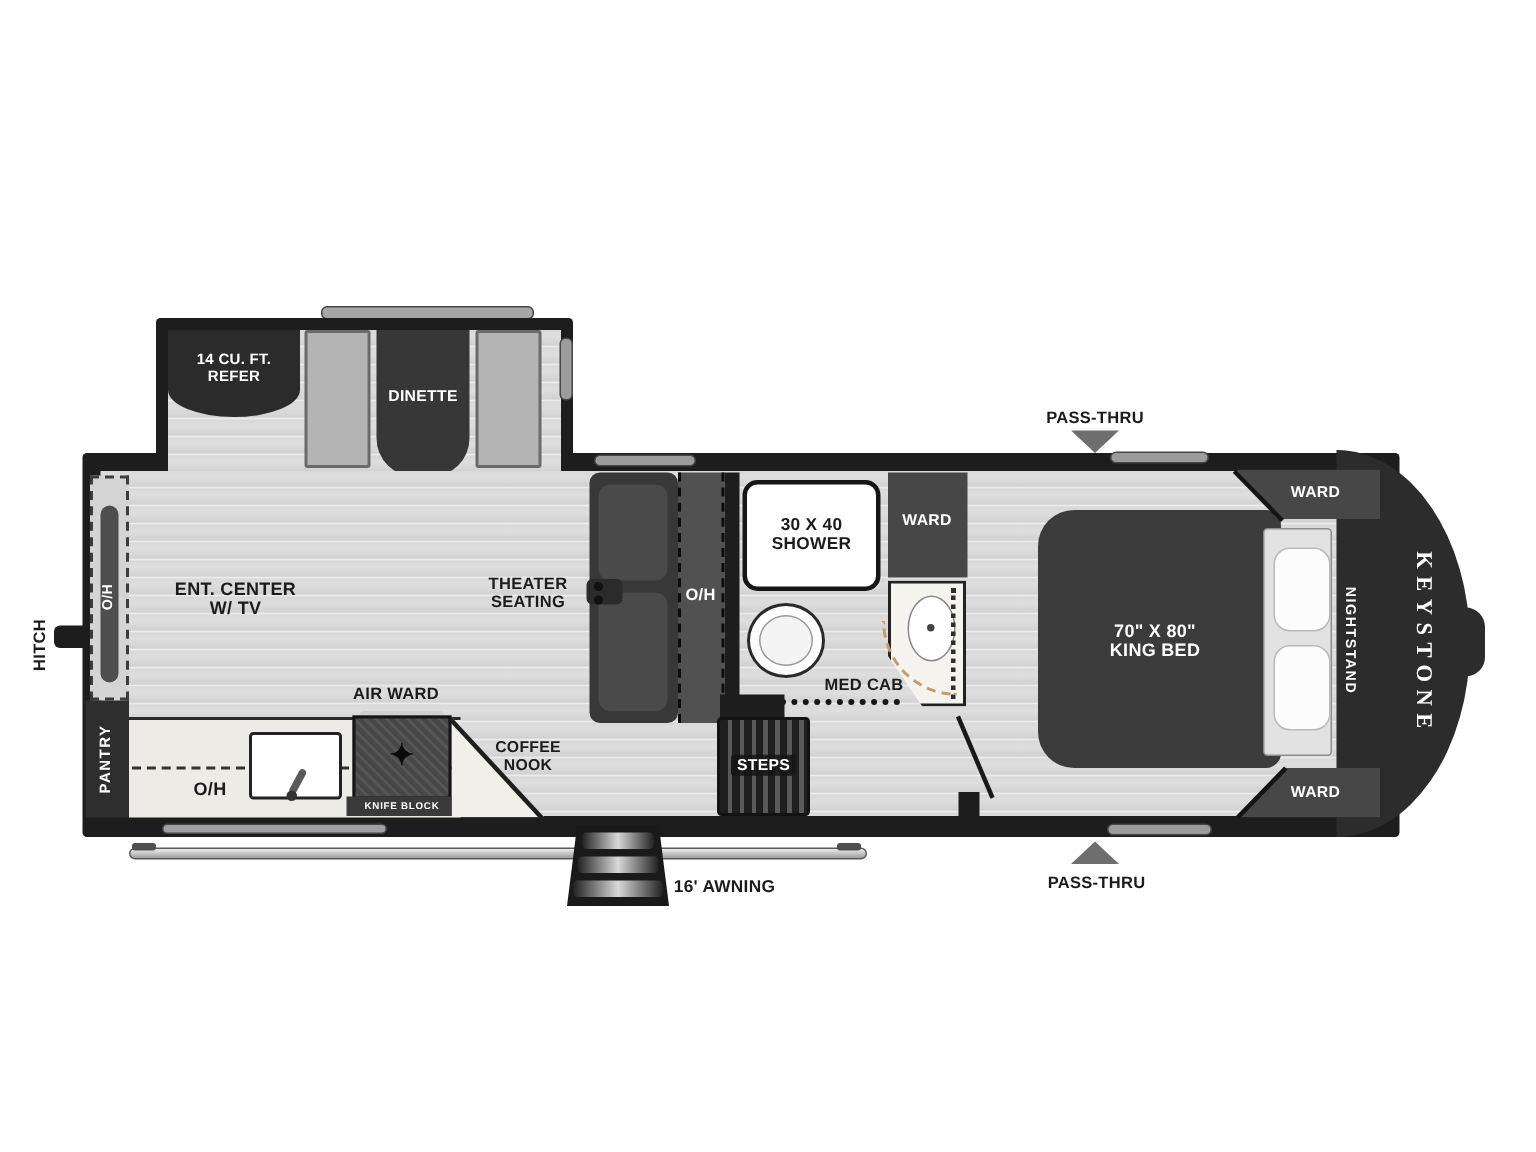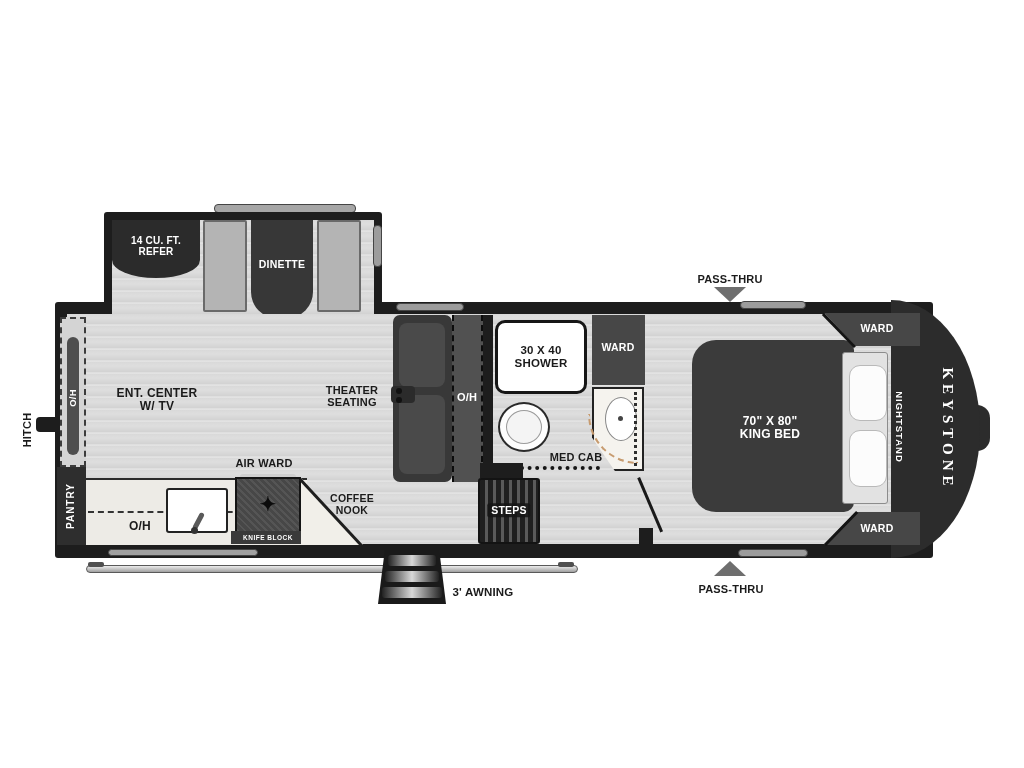--- a/index.html
+++ b/index.html
@@ -132,21 +132,21 @@
   <div class="abs" style="left:824px;top:313px;width:96px;height:33px;background:#474747;clip-path:polygon(0 0,100% 0,100% 100%,33% 100%);"></div>
   <div class="abs" style="left:824px;top:313px;width:46px;height:3px;background:#141414;transform-origin:0 0;transform:rotate(45.8deg);"></div>
   <div class="lbl w" style="left:877px;top:329px;font-size:10.5px;">WARD</div>
   <div class="abs" style="left:824px;top:512px;width:96px;height:33px;background:#474747;clip-path:polygon(33% 0,100% 0,100% 100%,0 100%);"></div>
   <div class="abs" style="left:824px;top:544px;width:46px;height:3px;background:#141414;transform-origin:0 0;transform:rotate(-45.8deg);"></div>
   <div class="lbl w" style="left:877px;top:529px;font-size:10.5px;">WARD</div>
 
   <div class="abs" style="left:86px;top:565px;width:492px;height:8px;background:linear-gradient(180deg,#ececec,#9f9f9f);border:1.5px solid #595959;border-radius:5px;"></div>
   <div class="abs" style="left:88px;top:562px;width:16px;height:5px;background:#4f4f4f;border-radius:2px;"></div>
   <div class="abs" style="left:558px;top:562px;width:16px;height:5px;background:#4f4f4f;border-radius:2px;"></div>
-  <div class="lbl" style="left:483px;top:592px;font-size:11.5px;">3' AWNING</div>
+  <div class="lbl" style="left:483px;top:592px;font-size:11.5px;">16' AWNING</div>
 
   <div class="abs" style="left:378px;top:550px;width:68px;height:54px;background:#1a1a1a;clip-path:polygon(10% 0,90% 0,100% 100%,0 100%);">
     <div class="abs" style="left:10px;top:5px;width:48px;height:11px;background:linear-gradient(90deg,#222,#d8d8d8 50%,#222);border-radius:3px;"></div>
     <div class="abs" style="left:7px;top:21px;width:54px;height:11px;background:linear-gradient(90deg,#222,#d8d8d8 50%,#222);border-radius:3px;"></div>
     <div class="abs" style="left:4px;top:37px;width:60px;height:11px;background:linear-gradient(90deg,#222,#d8d8d8 50%,#222);border-radius:3px;"></div>
   </div>
 
   <div class="abs tri-up" style="left:714px;top:561px;"></div>
   <div class="lbl" style="left:731px;top:589px;font-size:11px;">PASS-THRU</div>
 

